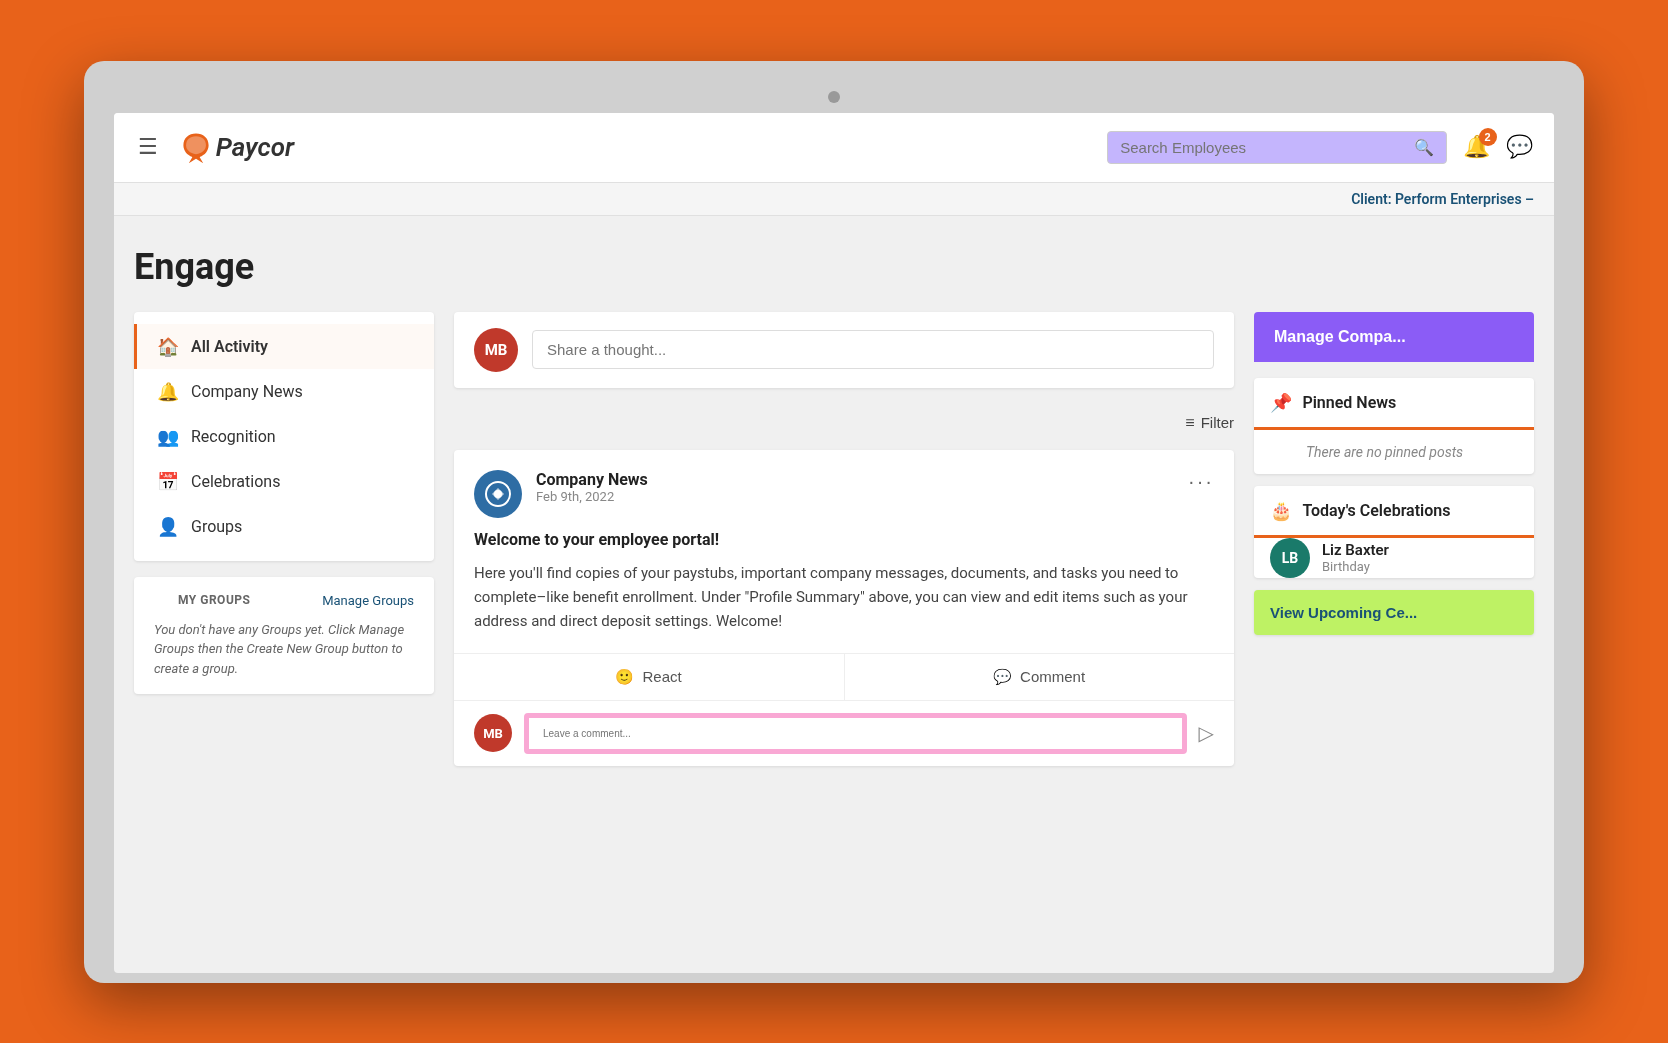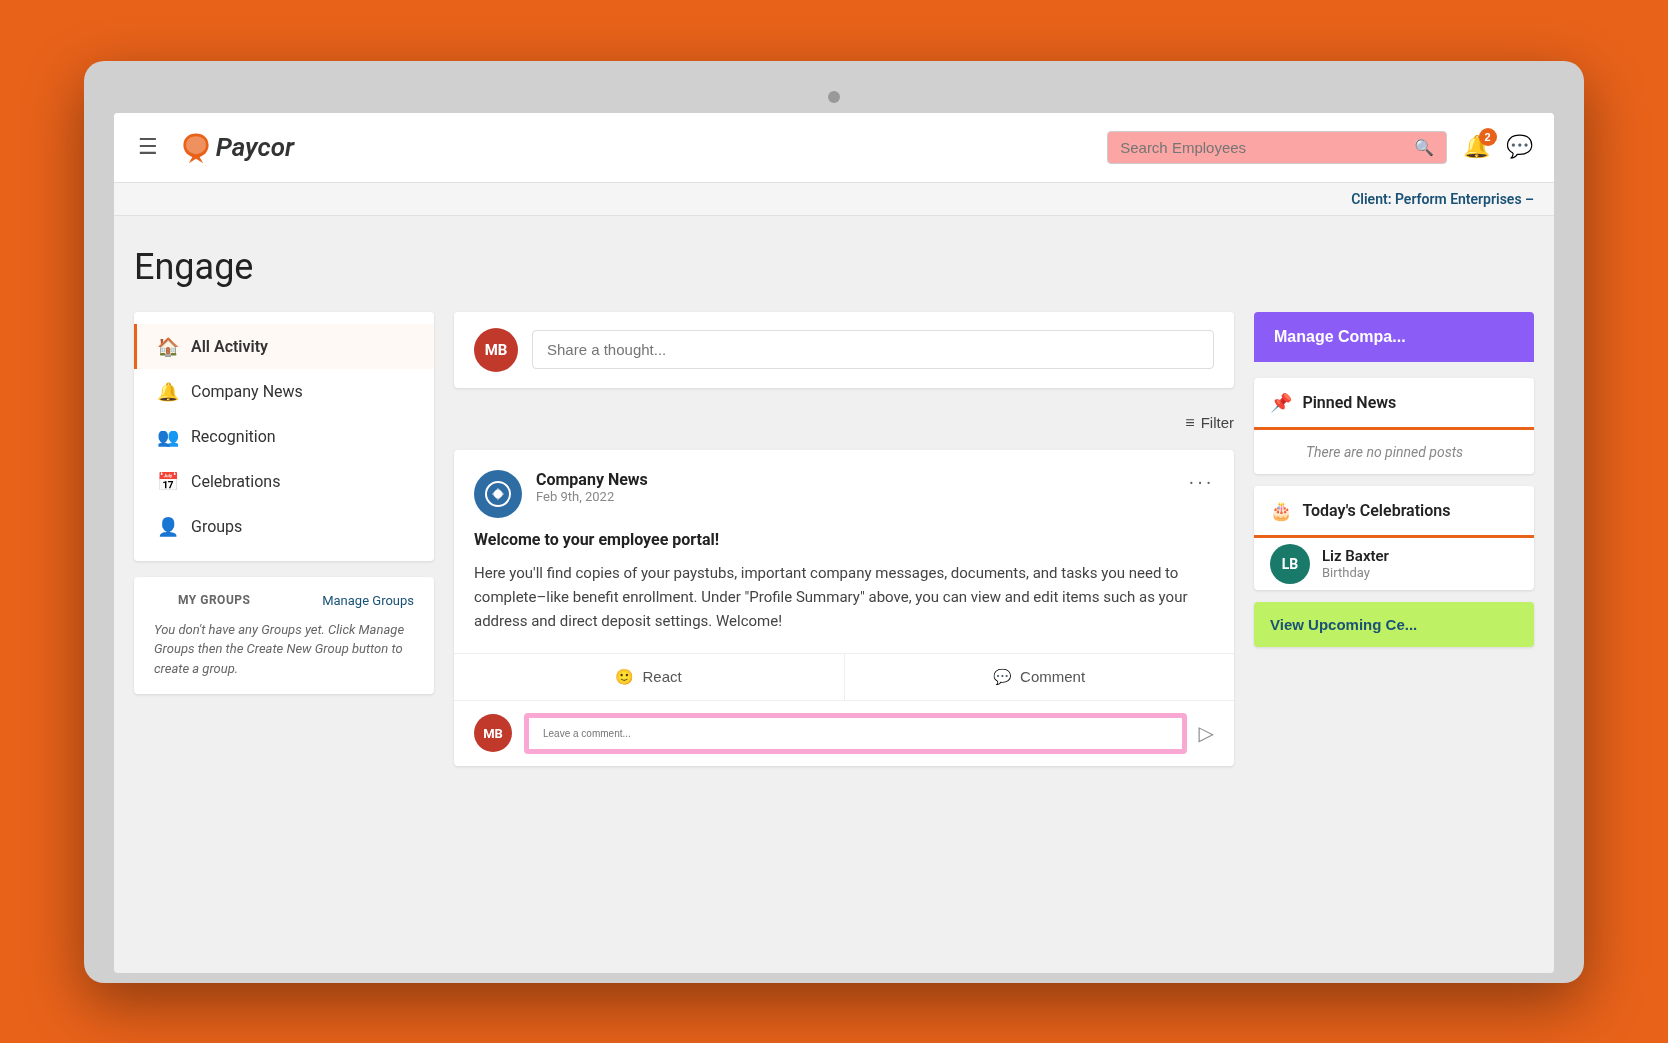--- a/index.html
+++ b/index.html
@@ -73,21 +73,21 @@
 
     .nav-spacer { flex: 1; }
 
     .search-bar {
       display: flex;
       align-items: center;
       border: 1px solid #ccc;
       border-radius: 4px;
       padding: 6px 12px;
       width: 340px;
-      background: #fca5a5;
+      background: #c4b5fd;
     }
 
     .search-bar input {
       border: none;
       outline: none;
       flex: 1;
       font-size: 15px;
       color: #555;
       background: transparent;
     }
@@ -149,21 +149,21 @@
 
     
     .main-content {
       padding: 30px 20px 20px 20px;
       display: flex;
       gap: 0;
     }
 
     .page-title {
       font-size: 36px;
-      font-weight: 400;
+      font-weight: 700;
       color: #222;
       margin-bottom: 24px;
     }
 
     .content-wrapper {
       display: flex;
       gap: 20px;
       width: 100%;
     }
 
@@ -477,21 +477,21 @@
     .pinned-empty {
       font-size: 14px;
       color: #888;
       font-style: italic;
     }
 
     .celebration-item {
       display: flex;
       align-items: center;
       gap: 12px;
-      padding: 6px 16px;
+      padding: 0 16px;
     }
 
     .celebration-avatar {
       width: 40px;
       height: 40px;
       border-radius: 50%;
       background: #1a7a6a;
       color: #fff;
       display: flex;
       align-items: center;

